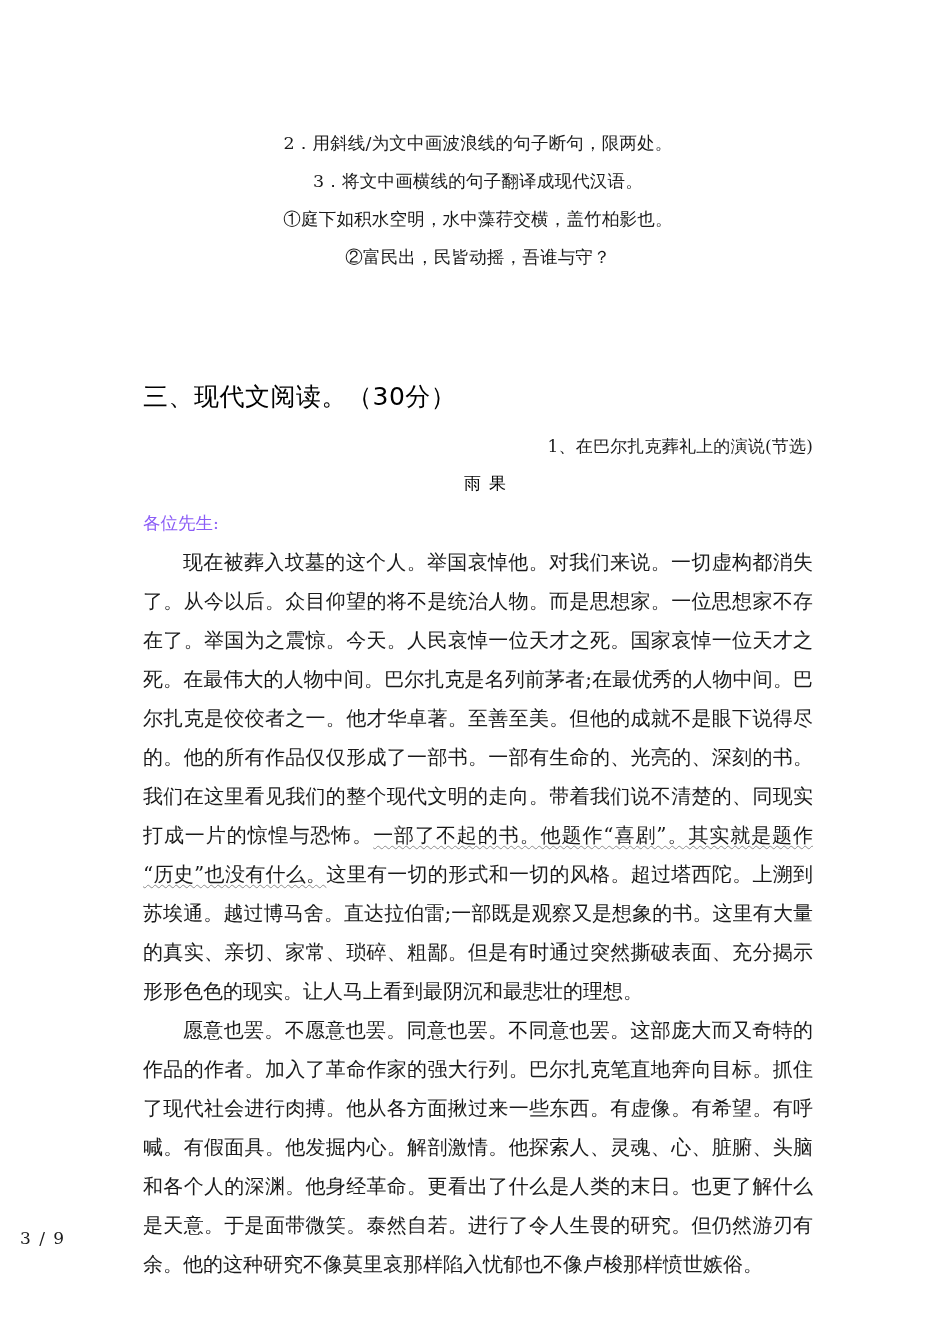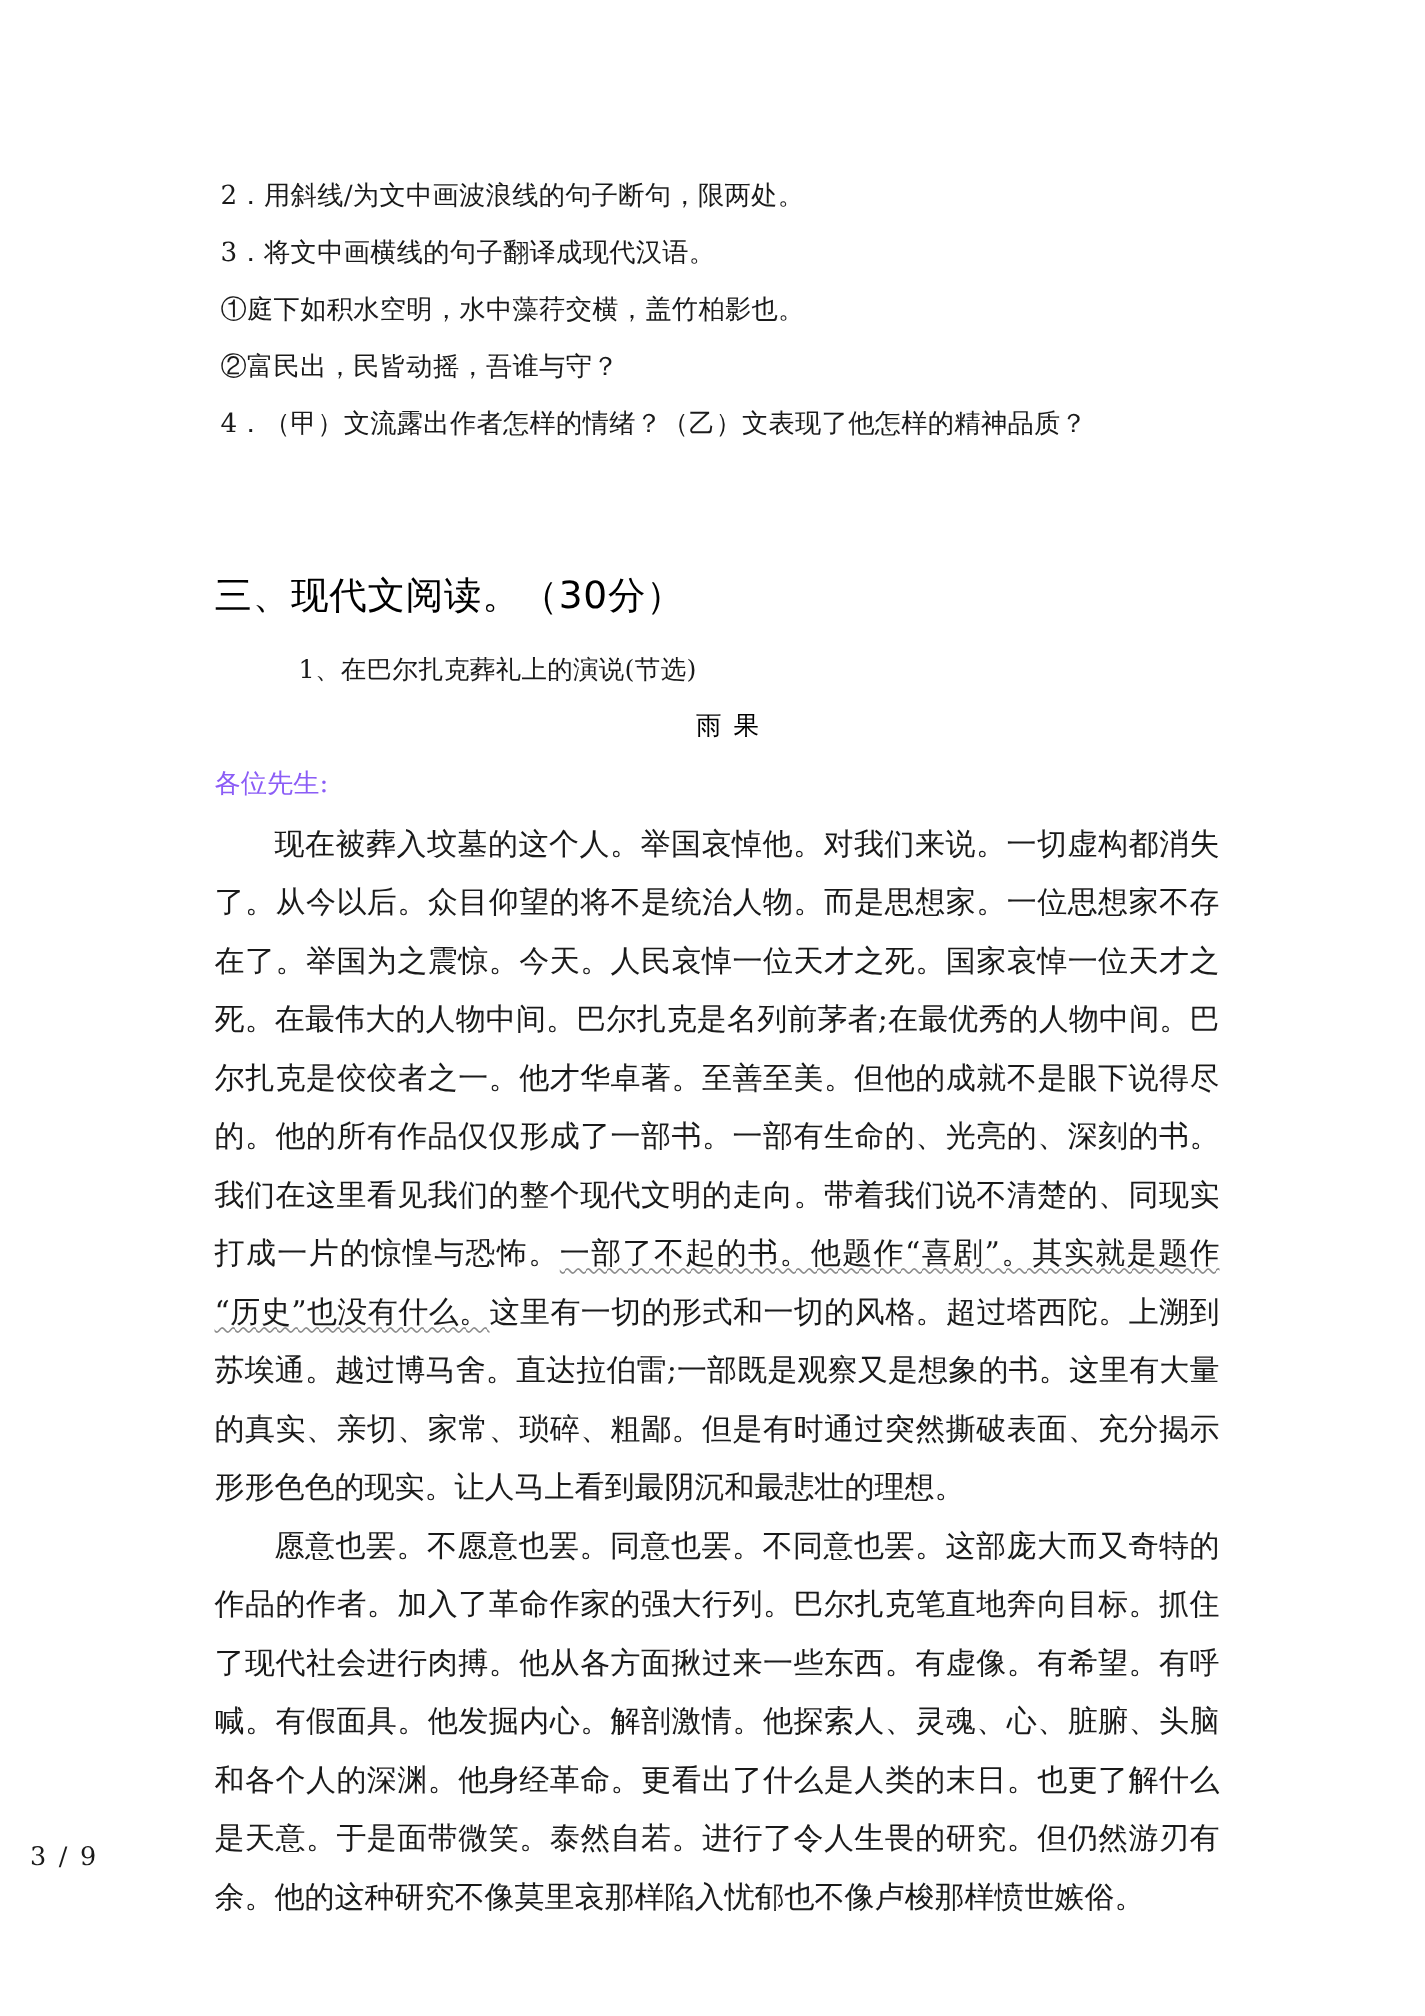--- a/index.html
+++ b/index.html
@@ -27,21 +27,21 @@
 
   
   .content {
     position: absolute;
     left: 143px;
     top: 108px;
     width: 670px;
   }
 
   
-  .q-block { margin: 4px; }
+  .q-block { margin: 16px; text-align: center; }
 
   .q-line {
     font-size: 17.5px;
     line-height: 38px;
     letter-spacing: 0.2px;
     white-space: nowrap;
     color: #1a1a1a;
   }
 
   
@@ -62,21 +62,21 @@
     color: #000000;
     white-space: nowrap;
   }
 
   
   .passage-title {
     position: absolute;
     left: 0;
     top: 327px;
     width: 670px;
-    text-align: left;
+    text-align: right;
     font-size: 17px;
     letter-spacing: 0.2px;
     color: #1a1a1a;
     white-space: nowrap;
     padding-left: 56px;
     box-sizing: border-box;
   }
   .passage-author {
     position: absolute;
     left: 0;
@@ -142,21 +142,20 @@
 
 <div class="page">
 
   <div class="content">
 
     <div class="q-block">
       <div class="q-line">2．用斜线/为文中画波浪线的句子断句，限两处。</div>
       <div class="q-line">3．将文中画横线的句子翻译成现代汉语。</div>
       <div class="q-line">①庭下如积水空明，水中藻荇交横，盖竹柏影也。</div>
       <div class="q-line">②富民出，民皆动摇，吾谁与守？</div>
-      <div class="q-line">4．（甲）文流露出作者怎样的情绪？（乙）文表现了他怎样的精神品质？</div>
     </div>
 
     <div class="section-heading">三、现代文阅读。（30分）</div>
 
     <div class="passage-title">1、在巴尔扎克葬礼上的演说(节选)</div>
     <div class="passage-author">雨果</div>
 
     <div class="passage-body">
       <div class="salutation">各位先生:</div>
 

